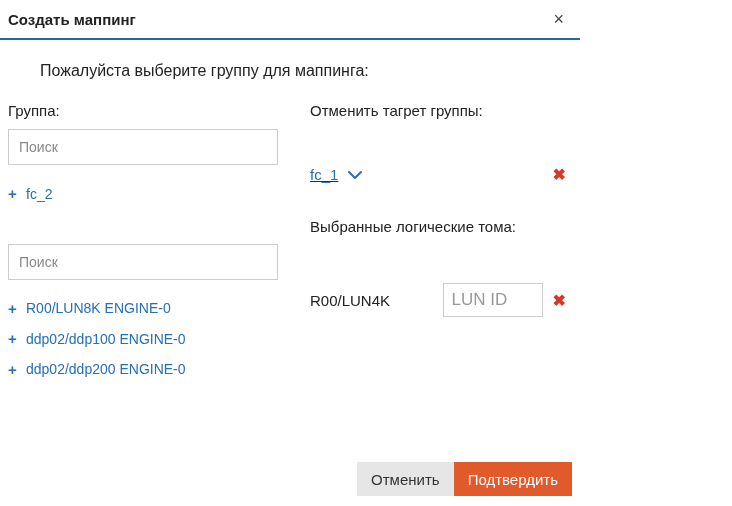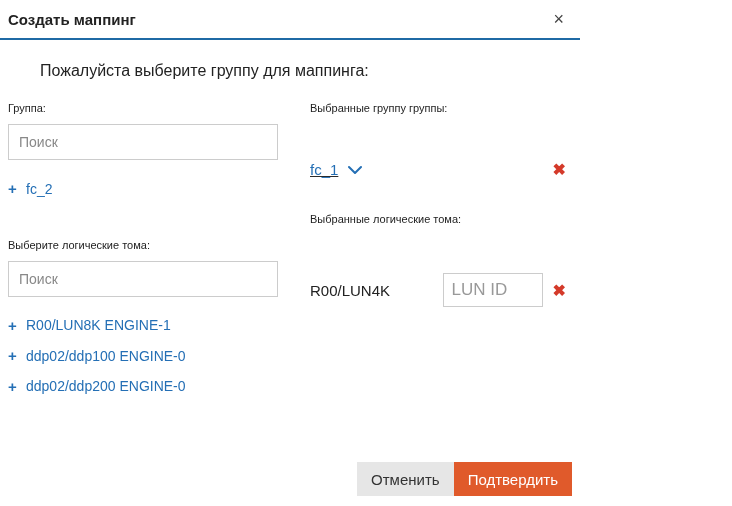--- a/index.html
+++ b/index.html
@@ -53,21 +53,21 @@
     gap: 40px;
   }
   .col {
     flex: 1;
     min-width: 0;
   }
   .section {
     margin-bottom: 34px;
   }
   .section-label {
-    font-size: 11px;
+    font-size: 15px;
     color: #222;
     margin-bottom: 10px;
   }
   .search-input {
     width: 270px;
     height: 32px;
     border: 1px solid #ccc;
     padding: 17px 10px;
     font-size: 14px;
     color: #555;
@@ -189,44 +189,43 @@
           <input class="search-input" type="text" placeholder="Поиск" style="">
           <div class="list">
             <div class="list-item">
               <span class="add-icon">+</span>
               <span class="link-text">fc_2</span>
             </div>
           </div>
         </div>
 
         <div class="section">
-          <div class="section-label">Выберите логические тома:</div>
           <input class="search-input" type="text" placeholder="Поиск" style="">
           <div class="list">
             <div class="list-item">
               <span class="add-icon">+</span>
-              <span class="link-text">R00/LUN8K ENGINE-1</span>
+              <span class="link-text">R00/LUN8K ENGINE-0</span>
             </div>
             <div class="list-item">
               <span class="add-icon">+</span>
               <span class="link-text">ddp02/ddp100 ENGINE-0</span>
             </div>
             <div class="list-item">
               <span class="add-icon">+</span>
               <span class="link-text">ddp02/ddp200 ENGINE-0</span>
             </div>
           </div>
         </div>
 
       </div>
 
       <div class="col">
 
         <div class="section">
-          <div class="section-label">Выбранные группу группы:</div>
+          <div class="section-label">Отменить тагрет группы:</div>
           <div class="selected-group-row">
             <div class="sel-left">
               <span class="sel-name">fc_1</span>
               <span class="chevron">
                 <svg width="14" height="10" viewBox="0 0 14 10">
                     <path d="M1 2 L7 8 L13 2" stroke="#246fb5" stroke-width="2" fill="none" stroke-linecap="round" stroke-linejoin="round"></path>
                   </svg>
               </span>
             </div>
             <span class="remove-x">✖</span>

